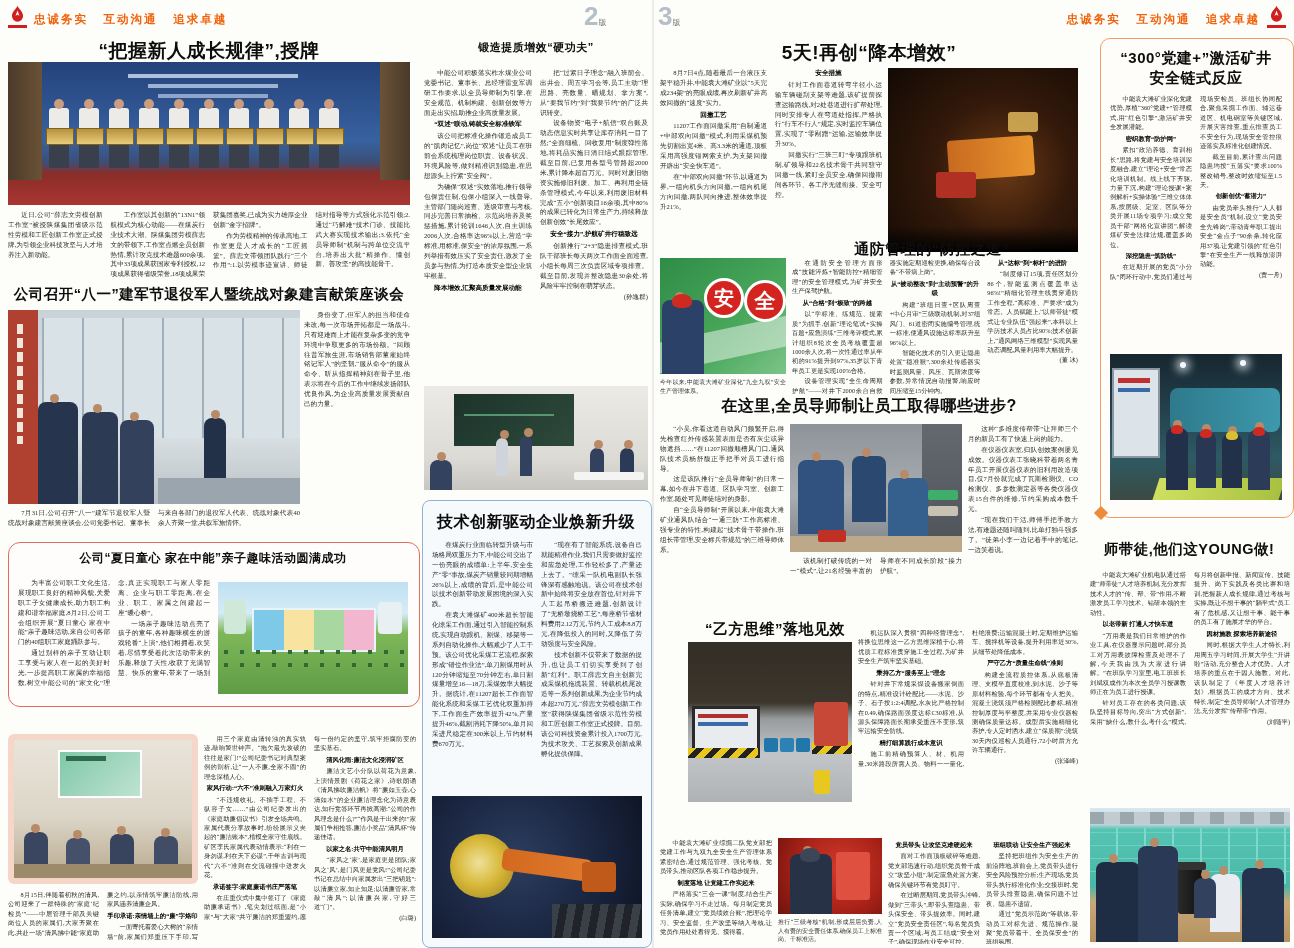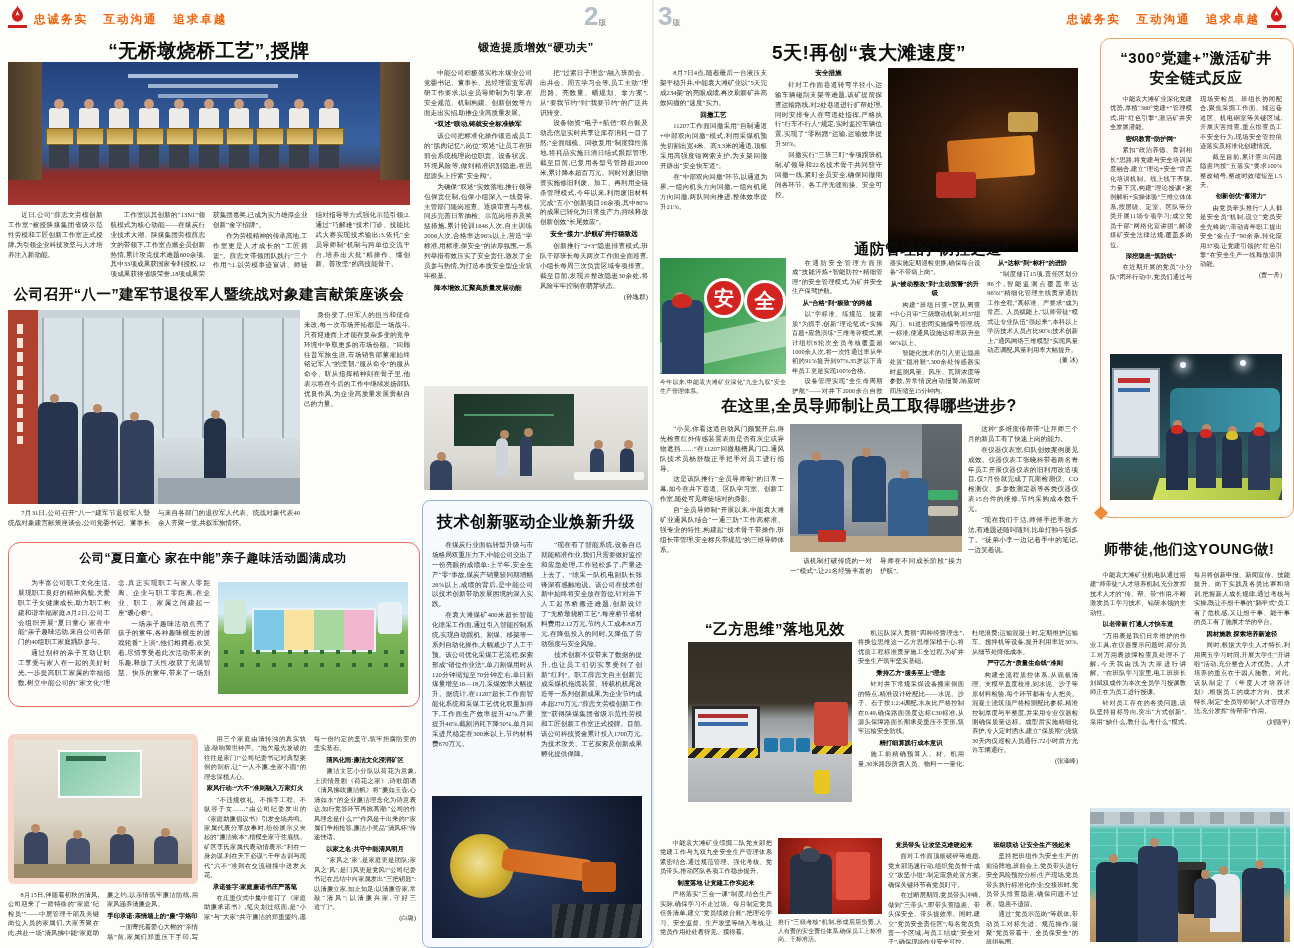--- a/index.html
+++ b/index.html
@@ -74,21 +74,21 @@
   </div>
   <div class="abs slogan" style="right:34px;top:12px;">忠诚务实   互动沟通   追求卓越</div>
   <div class="abs" style="right:8px;top:5px;">
     <svg class="logo" viewBox="0 0 24 24">
       <path fill="#cf1f1f" d="M12 1 C10 6 5 8 5 14 a7 7 0 0 0 14 0 C19 8 14 6 12 1 Z"></path>
       <path fill="#fff" d="M12 7 l2.5 7 -2.5 -2 -2.5 2 Z"></path>
     </svg>
     <div class="logobar"></div>
   </div>
 
-  <div class="title" style="left:8px;top:38px;width:402px;font-size:19px;">“无桥墩烧桥工艺”,授牌</div>
+  <div class="title" style="left:8px;top:38px;width:402px;font-size:19px;">“把握新人成长规律”,授牌</div>
   <div class="ph" style="left:8px;top:62px;width:402px;height:143px;background:linear-gradient(180deg,#24427c 0%,#37629f 55%,#3b4f77 70%,#8a2d28 78%,#a93531 100%);">
     <div class="pa" style="left:0;top:0;width:34px;height:118px;background:linear-gradient(90deg,#4a3a2a,#6b5236);"></div>
     <div class="pa" style="right:0;top:0;width:30px;height:118px;background:linear-gradient(270deg,#4a3a2a,#6b5236);"></div>
     <div class="pa" style="left:120px;top:12px;width:170px;height:4px;background:#cfe0f2;opacity:.8;"></div>
     <div class="pa" style="left:140px;top:22px;width:130px;height:4px;background:#cfe0f2;opacity:.7;"></div>
     <div class="pa" style="left:150px;top:32px;width:110px;height:4px;background:#cfe0f2;opacity:.6;"></div>
     <div class="pa" style="left:36px;top:46px;display:flex;">
       <span class="fig">
           <span class="plq"></span>
         </span>
@@ -219,21 +219,21 @@
       <p class="bp">“现在有了智能系统,设备自己就能精准作业,我们只需要做好监控和应急处理,工作轻松多了,产量还上去了。”综采一队机电副队长张锋深有感触地说。该公司在技术创新中始终将安全放在首位,针对井下人工起吊桥搬迁难题,创新设计了“无桥墩烧桥工艺”,每座桥节省材料费用2.12万元,节约人工成本8.8万元,在降低投入的同时,又降低了劳动强度与安全风险。</p>
       <p class="bp">技术创新不仅带来了数据的提升,也让员工们切实享受到了创新“红利”。职工薛志文自主创新完成采煤机拖缆装置、转载机机尾改造等一系列创新成果,为企业节约成本超270万元,“薛志文劳模创新工作室”获得陕煤集团省级示范性劳模和工匠创新工作室正式授牌。目前,该公司科技资金累计投入1700万元,为技术攻关、工艺探索及创新成果孵化提供保障。</p>
     </div>
   <div class="ph" style="left:432px;top:796px;width:210px;height:142px;background:radial-gradient(circle at 40% 45%,#2c3e60 0%,#1a2540 55%,#0d1322 100%);">
     <div class="pa" style="left:18px;top:38px;width:64px;height:64px;border-radius:50%;background:radial-gradient(circle at 45% 45%,#efe09a 0%,#d8b93a 45%,#9a7e1e 100%);"></div>
     <div class="pa" style="left:70px;top:58px;width:90px;height:22px;background:linear-gradient(90deg,#d2691e,#e07a2e);transform:rotate(8deg);border-radius:6px;"></div>
     <div class="pa" style="left:150px;top:66px;width:34px;height:30px;background:#c05a1a;border-radius:4px;"></div>
     <div class="pa" style="left:120px;bottom:0;width:90px;height:34px;background:repeating-linear-gradient(100deg,#3a4048 0 8px,#20242a 8px 16px);"></div>
   </div>
 
-  <div class="title" style="left:660px;top:40px;width:418px;font-size:19px;">5天!再创“袁大滩速度”</div>
+  <div class="title" style="left:660px;top:40px;width:418px;font-size:19px;">5天!再创“降本增效”</div>
   <div class="body cols2" style="left:660px;top:68px;width:222px;height:186px;">
       <p class="bp">8月7日4点,随着最后一台液压支架平稳升井,中能袁大滩矿业以“5天完成234架”的亮眼成绩,再次刷新矿井高效回撤的“速度”实力。</p>
       <p class="bh">回撤工艺</p>
       <p class="bp">11207工作面回撤采用“自制通道+中部双向回撤”模式,利用采煤机预先切割出宽4米、高3.3米的通道,顶板采用高强度锚网索支护,为支架回撤开辟出“安全快车道”。</p>
       <p class="bp">在“中部双向回撤”环节,以通道为界,一组向机头方向回撤,一组向机尾方向回撤,两队同向推进,整体效率提升21%。</p>
       <p class="bh">安全措施</p>
       <p class="bp">针对工作面巷道转弯半径小,运输车辆碰刮支架等难题,该矿提前探查运输路线,对2处巷道进行扩帮处理,同时安排专人在弯道处指挥,严格执行“行车不行人”规定,实时监控车辆位置,实现了“零剐蹭”运输,运输效率提升30%。</p>
       <p class="bp">回撤实行“三班三盯”专项跟班机制,矿领导和22名技术骨干共同驻守回撤一线,紧盯全员安全,确保回撤期间各环节、各工序无缝衔接、安全可控。</p>
     </div>
   <div class="ph" style="left:888px;top:68px;width:190px;height:184px;background:radial-gradient(circle at 60% 55%,#6b3a16 0%,#33190a 45%,#120a05 100%);">

